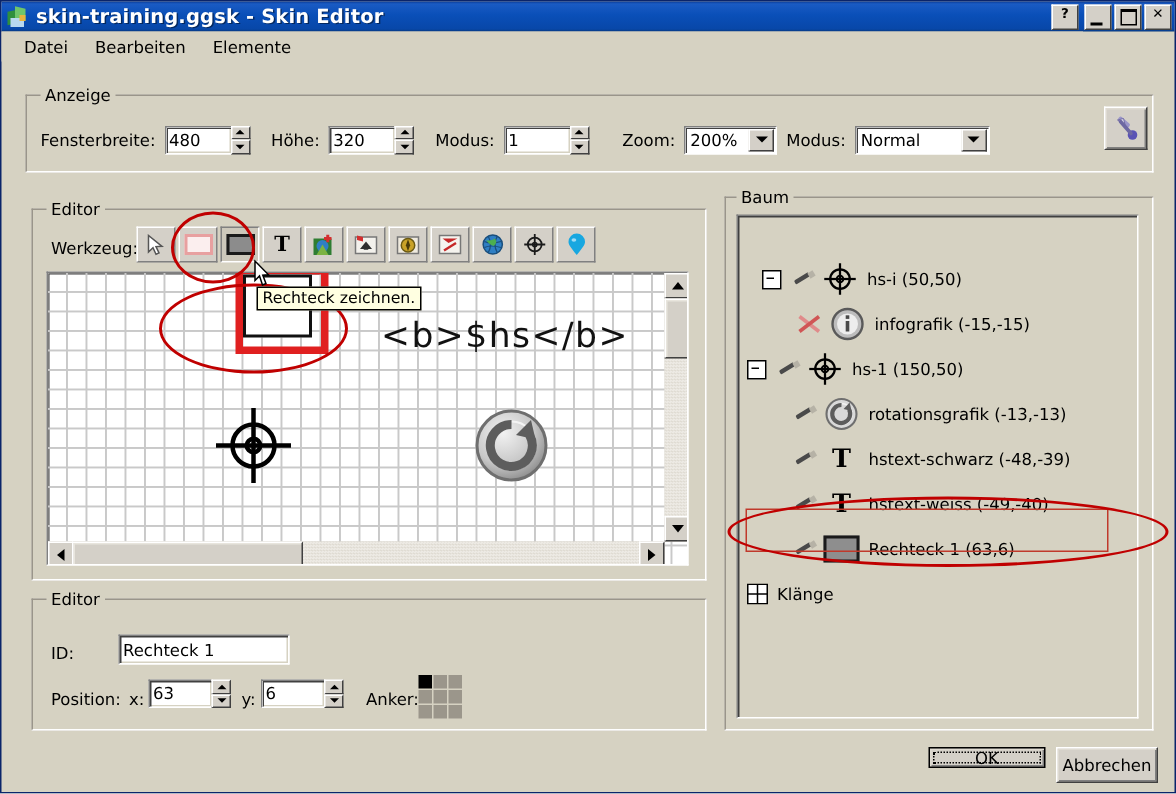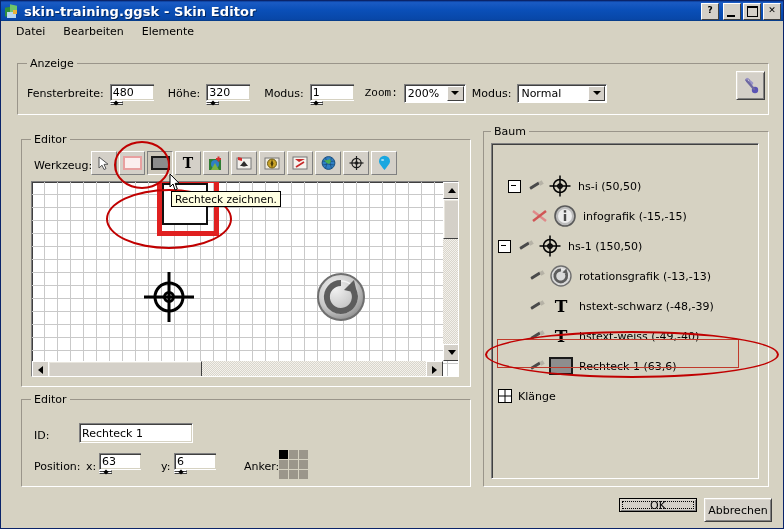--- a/index.html
+++ b/index.html
@@ -44,21 +44,21 @@
     border:1px solid #9a958a;border-right-color:#fff;border-bottom-color:#fff;}
   .grp-title{position:absolute;top:-6px;left:8px;background:#d6d2c2;padding:0 3px;
     font-size:11px;color:#000;z-index:3;}
 
   
   .lbl{font-size:11px;color:#000;white-space:nowrap;}
   .tfield{background:#fff;border:1px solid;border-color:#808080 #fff #fff #808080;
     box-shadow:inset 1px 1px 0 #404040, inset -1px -1px 0 #d6d2c2;
     font-family:"DejaVu Sans","Liberation Sans",sans-serif;font-size:11px;
     padding:1px 2px;box-sizing:border-box;display:flex;align-items:center;}
-  .spin{display:flex;align-items:stretch;flex-direction:column;}
+  .spin{display:flex;align-items:stretch;}
   .spin .tfield{border-right:none;}
   .spbtns{display:flex;flex-direction:column;width:13px;}
   .spb{flex:1;background:#d4d0c8;border:1px solid;border-color:#fff #404040 #404040 #fff;
     position:relative;}
   .spb i{position:absolute;left:50%;top:50%;transform:translate(-50%,-50%);
     width:0;height:0;border-left:3px solid transparent;border-right:3px solid transparent;}
   .spb.up i{border-bottom:3px solid #000;}
   .spb.dn i{border-top:3px solid #000;}
   .combo{display:flex;align-items:stretch;background:#fff;
     border:1px solid;border-color:#808080 #fff #fff #808080;
@@ -204,21 +204,21 @@
       <div class="spbtns">
         <div class="spb up">
             <i></i>
           </div>
         <div class="spb dn">
             <i></i>
           </div>
       </div>
     </div>
 
-    <span class="lbl" style="margin-left:5px;font-family:Liberation Mono, monospace;">Zoom:</span>
+    <span class="lbl" style="margin-left:16px;">Zoom:</span>
     <div class="combo" style="width:62px;height:19px;">
       <div class="cv">200%</div>
       <div class="cbtn">
           <i></i>
         </div>
     </div>
 
     <span class="lbl" style="">Modus:</span>
     <div class="combo" style="width:90px;height:19px;">
       <div class="cv">Normal</div>
@@ -323,20 +323,22 @@
       </svg>
     </div>
   </div>
 
   <div class="canvas-wrap" style="left:30px;top:180px;width:428px;height:196px;">
     <div class="grid"></div>
 
     <div style="position:absolute;left:125px;top:-4px;width:52px;height:48px;border:5px solid #e02020;"></div>
     <div style="position:absolute;left:130px;top:1px;width:42px;height:38px;background:#fff;border:2px solid #111;"></div>
 
+    <div style="position:absolute;left:222px;top:29px;font-family:'DejaVu Sans','Liberation Sans',sans-serif;
+                font-size:23px;letter-spacing:1px;color:#111;white-space:nowrap;">&lt;b&gt;$hs&lt;/b&gt;</div>
 
     <svg style="position:absolute;left:110px;top:88px;" width="54" height="54" viewBox="0 0 54 54">
       <circle cx="27" cy="27" r="14" fill="none" stroke="#000" stroke-width="3"></circle>
       <circle cx="27" cy="27" r="4.5" fill="none" stroke="#000" stroke-width="3"></circle>
       <line x1="27" y1="2" x2="27" y2="52" stroke="#000" stroke-width="3"></line>
       <line x1="2" y1="27" x2="52" y2="27" stroke="#000" stroke-width="3"></line>
     </svg>
 
     <svg style="position:absolute;left:282px;top:88px;" width="54" height="54" viewBox="0 0 54 54">
       <defs>

